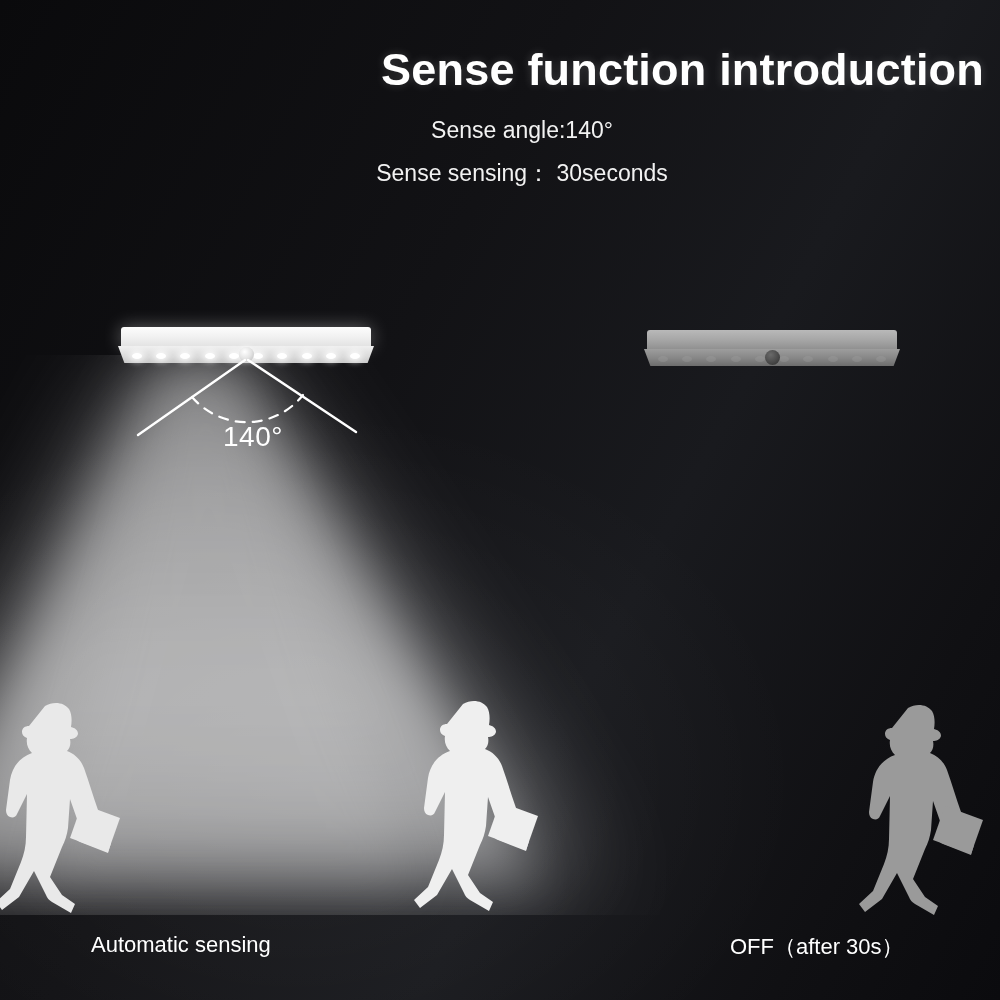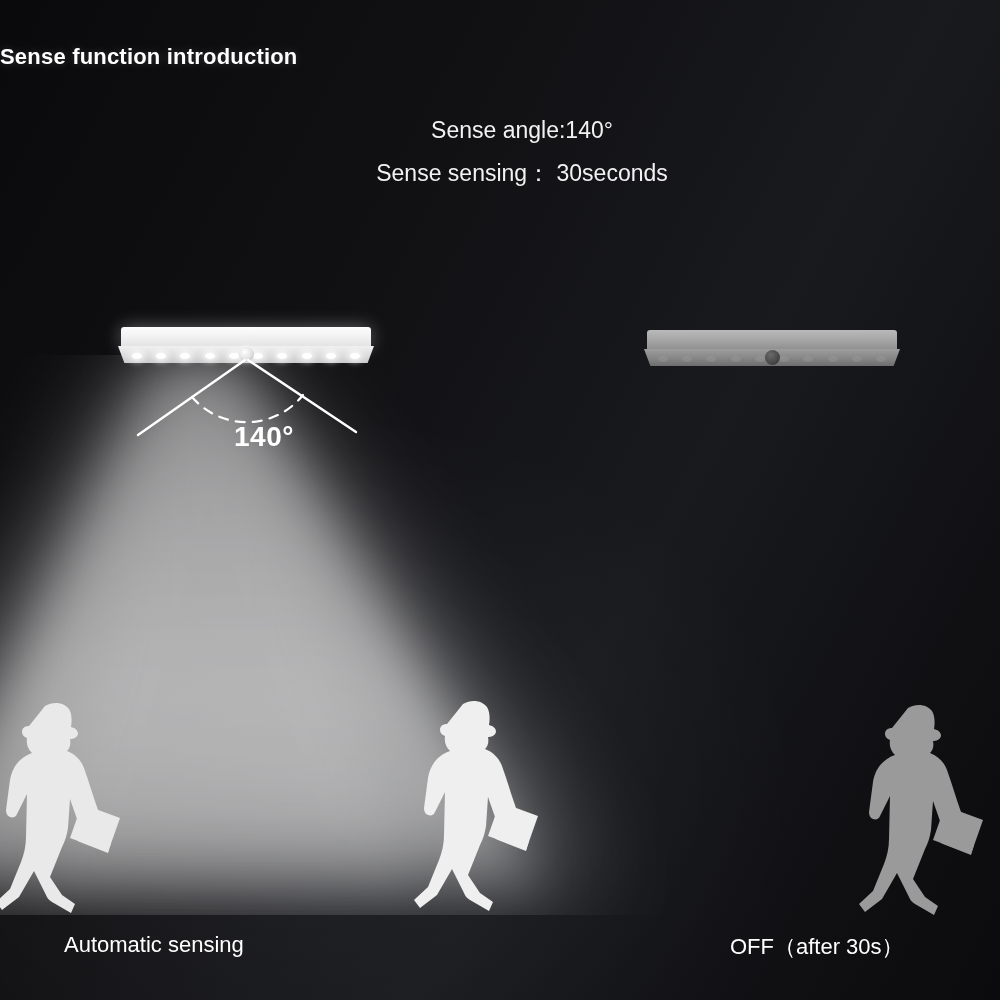--- a/index.html
+++ b/index.html
@@ -16,23 +16,23 @@
     background:
       radial-gradient(ellipse 700px 520px at 30% 78%, rgba(255,255,255,0.055) 0%, rgba(255,255,255,0.02) 45%, rgba(0,0,0,0) 72%),
       linear-gradient(118deg, #0a0a0c 0%, #121215 38%, #191a1e 62%, #101013 85%, #0b0b0e 100%);
   }
 
   
   .title {
     position: absolute;
     left: 0; right: 16px;
     top: 44px;
-    text-align: left;
+    text-align: right;
     color: #ffffff;
-    font-size: 22px;
+    font-size: 45px;
     font-weight: bold;
     letter-spacing: 0.2px;
     text-shadow: 0 0 10px rgba(255,255,255,0.18);
   }
   .subline {
     position: absolute;
     left: 0; right: 0;
     text-align: center;
     color: #f2f2f2;
     font-size: 23px;
@@ -130,27 +130,27 @@
   }
 
   
   .angle-svg {
     position: absolute;
     left: 100px; top: 345px;
     width: 300px; height: 120px;
   }
   .angle-label {
     position: absolute;
-    left: 199px;
+    left: 188px;
     top: 421px;
     width: 130px;
     text-align: center;
     color: #ffffff;
     font-size: 28px;
-    font-weight: bold;
+    font-weight: normal;
     letter-spacing: 0.5px;
   }
 
   
   .figure {
     position: absolute;
     width: 150px;
     height: 215px;
   }
   .fig-left   { left: -18px; top: 700px; }
@@ -158,21 +158,21 @@
   .fig-right  { left: 845px; top: 702px; }
 
   
   .caption {
     position: absolute;
     color: #ffffff;
     font-size: 22px;
     font-weight: normal;
     white-space: nowrap;
   }
-  .cap-left  { left: 64px;  top: 932px; }
+  .cap-left  { left: 91px;  top: 932px; }
   .cap-right { left: 730px; top: 932px; }
 </style>
 </head>
 <body>
 
 <div id="stage">
 
   <div class="cone-wrap">
     <svg class="cone" viewBox="0 0 1000 560" preserveAspectRatio="none">
       <defs>

